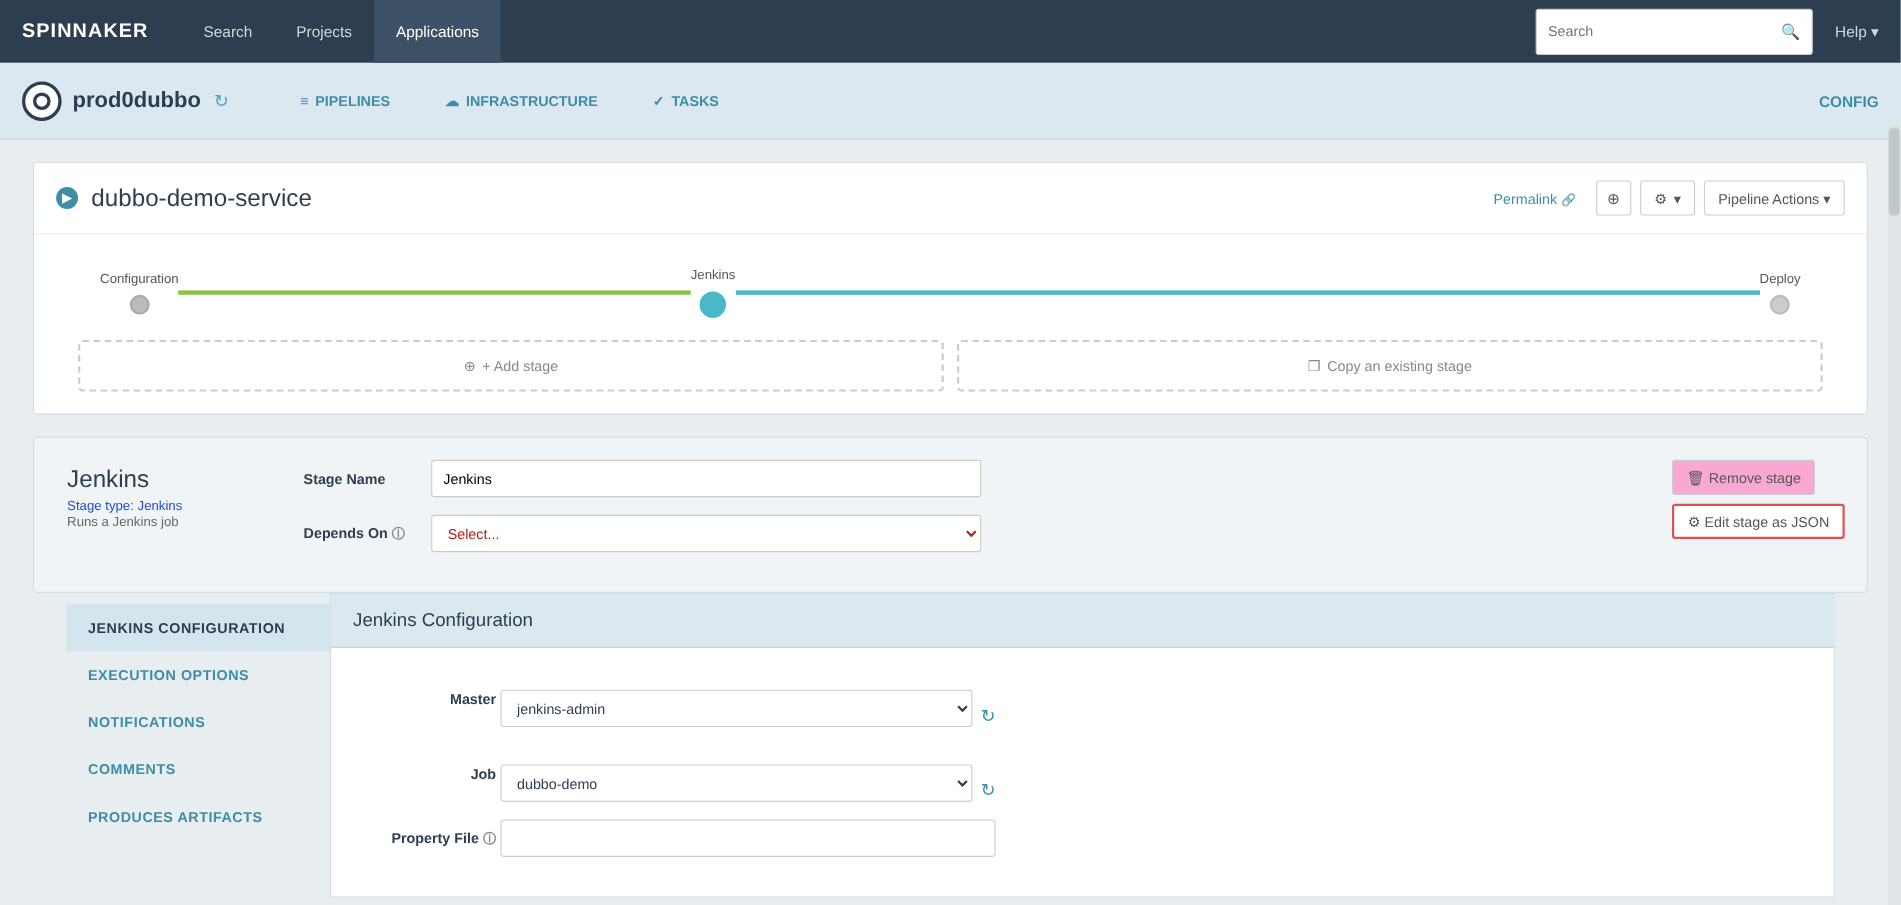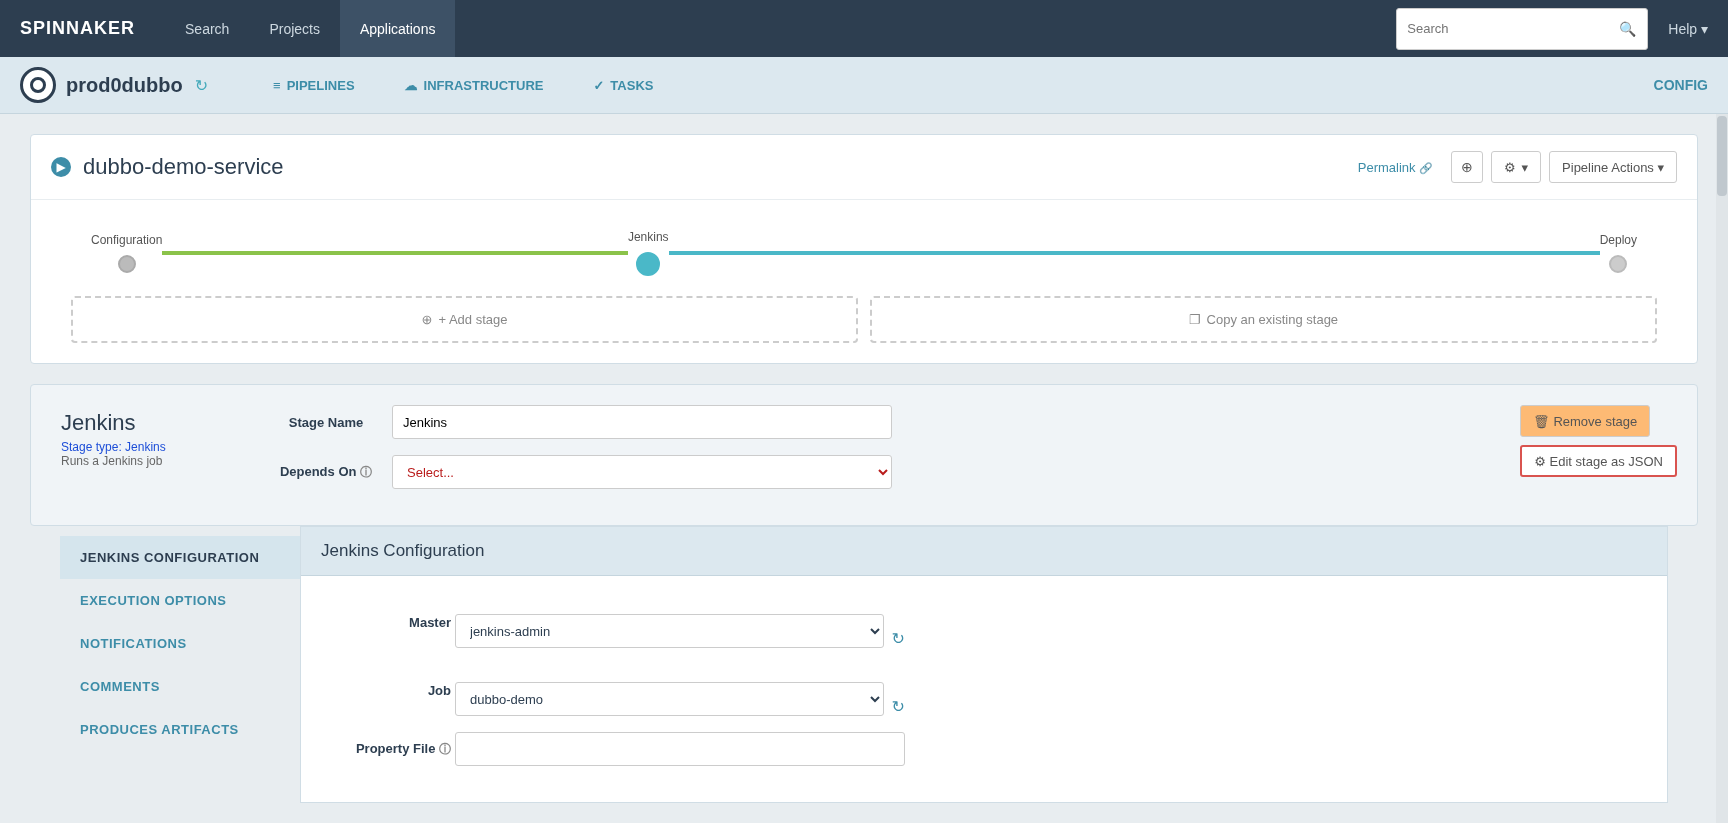--- a/index.html
+++ b/index.html
@@ -52,21 +52,21 @@
       font-size: 13px;
       flex: 1;
       color: #555;
     }
     .top-nav .search-box .search-icon-nav { color: #555; font-size: 14px; }
     .top-nav .help-link { color: #cdd8e0; margin-left: 20px; font-size: 14px; cursor: pointer; }
 
     
     .app-nav {
       background: #dce8ef;
-      height: 57px;
+      height: 70px;
       display: flex;
       align-items: center;
       padding: 0 20px;
       border-bottom: 1px solid #c5d5de;
     }
     .app-icon {
       width: 36px;
       height: 36px;
       border-radius: 50%;
       border: 3px solid #2d3e50;
@@ -193,21 +193,21 @@
     .stage-form {
       flex: 1;
       padding: 20px 25px;
     }
     .form-row {
       display: flex;
       align-items: center;
       margin-bottom: 16px;
       gap: 16px;
     }
-    .form-label { font-size: 13px; font-weight: bold; color: #2d3e50; min-width: 100px; text-align: center; }
+    .form-label { font-size: 13px; font-weight: bold; color: #2d3e50; min-width: 100px; text-align: left; }
     .form-input {
       flex: 1;
       max-width: 500px;
       height: 34px;
       border: 1px solid #ccc;
       border-radius: 3px;
       padding: 0 10px;
       font-size: 13px;
       background: white;
       outline: none;
@@ -223,21 +223,21 @@
       background: white;
       outline: none;
       cursor: pointer;
       color: #b91c1c;
     }
     .form-help { color: #888; font-size: 12px; cursor: help; }
     .remove-stage-btn {
       height: 32px;
       border: 1px solid #ccc;
       border-radius: 3px;
-      background: #fdba74;
+      background: #f9a8d4;
       display: flex;
       align-items: center;
       padding: 0 12px;
       cursor: pointer;
       font-size: 13px;
       color: #555;
       gap: 6px;
       align-self: flex-start;
     }
     .edit-json-btn {

